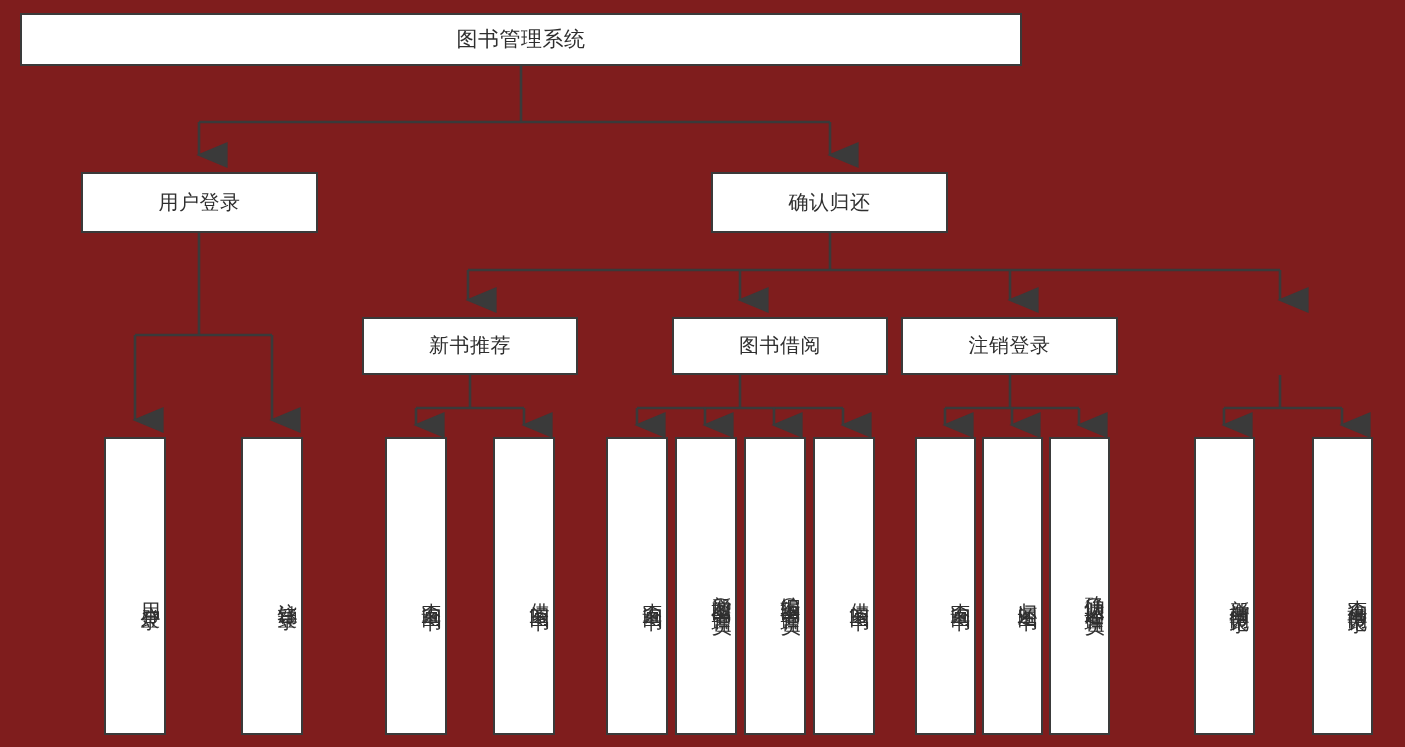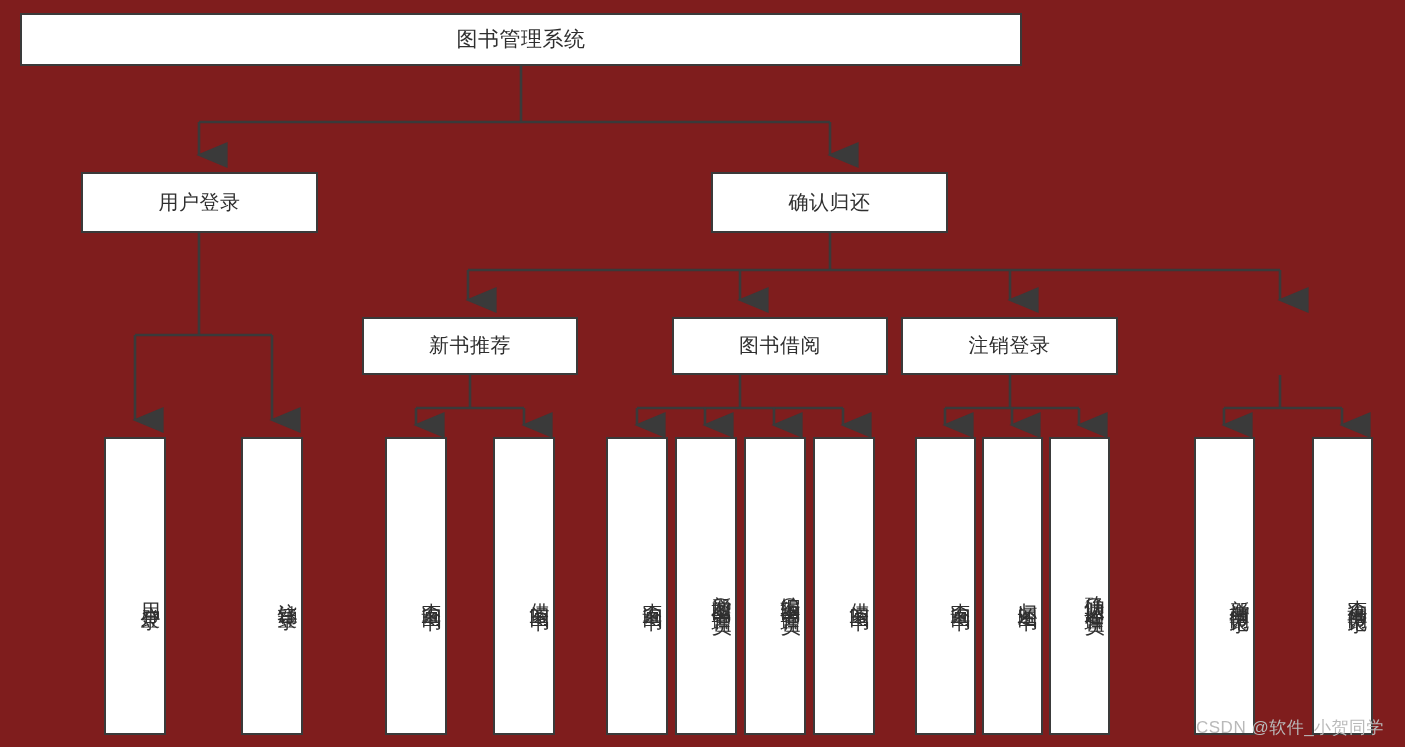--- a/index.html
+++ b/index.html
@@ -178,15 +178,14 @@
     <span class="lbl">确认归还（管理员）</span>
   </div>
 
   <div class="node leaf" style="left:1194px; top:437px; width:61px; height:298px;">
     <span class="lbl">新增借阅记录</span>
   </div>
   <div class="node leaf" style="left:1312px; top:437px; width:61px; height:298px;">
     <span class="lbl">查询借阅记录</span>
   </div>
 
-  <div class="watermark" style="left:1196px; top:716px;">CSDN @软件_小贺同学</div>
 
 </div>
 
 </body></html>

